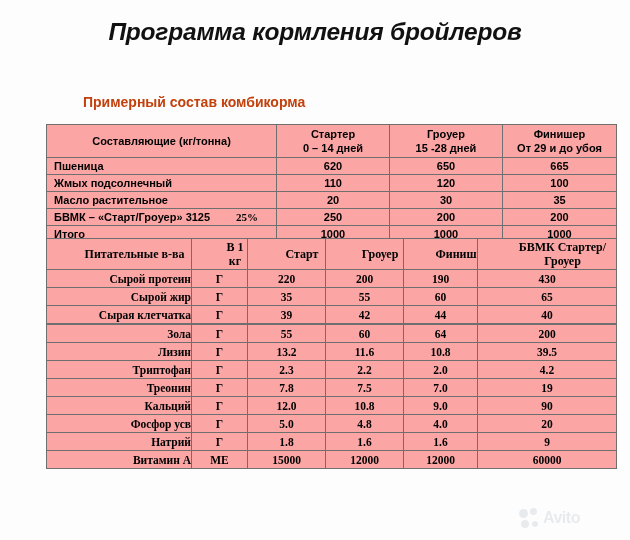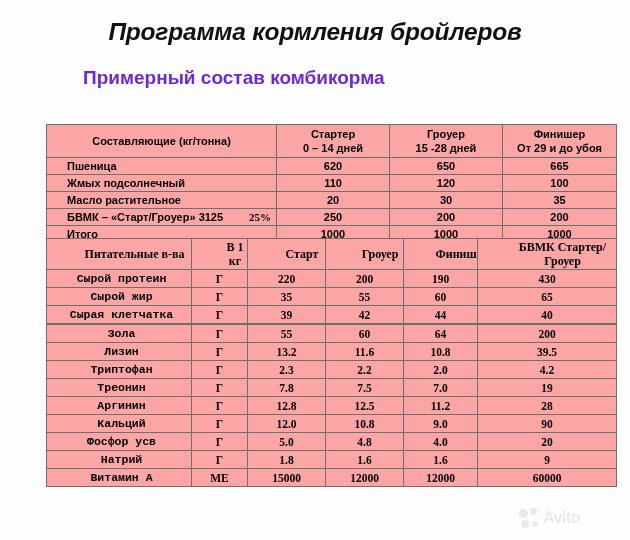--- a/index.html
+++ b/index.html
@@ -32,26 +32,26 @@
     font-family: "Liberation Sans", sans-serif;
     font-weight: bold;
     font-style: italic;
     font-size: 24.5px;
     letter-spacing: -0.2px;
     color: #111111;
     white-space: nowrap;
   }
   .doc-subtitle {
     position: absolute;
-    top: 67px;
+    top: 94px;
     left: 83px;
     font-family: "Liberation Sans", sans-serif;
     font-weight: bold;
-    font-size: 19px;
-    color: #6d28d9;
+    font-size: 14px;
+    color: #c2410c;
     white-space: nowrap;
   }
 
   
   table {
     border-collapse: collapse;
     table-layout: fixed;
     background: #fca5a5;
   }
   td, th {
@@ -75,21 +75,21 @@
     height: 16px;
     line-height: 15px;
   }
   .tbl-composition .hd {
     height: 32px;
   }
   .tbl-composition .hd .l1 { display: block; line-height: 14px; }
   .tbl-composition .hd .l2 { display: block; line-height: 14px; }
   .tbl-composition .rowlabel {
     text-align: left;
-    padding-left: 20px;
+    padding-left: 7px;
     white-space: nowrap;
   }
   .tbl-composition .pct {
     font-family: "Liberation Serif", serif;
     font-size: 11px;
     padding-left: 26px;
   }
 
   
   .tbl-nutrients {
@@ -105,24 +105,23 @@
     line-height: 16px;
   }
   .tbl-nutrients .hd {
     height: 30px;
     font-size: 12px;
     padding-left: 31px;
   }
   .tbl-nutrients .hd .l1 { display: block; line-height: 14px; }
   .tbl-nutrients .hd .l2 { display: block; line-height: 14px; }
   .tbl-nutrients .rowlabel {
-    text-align: center;
+    text-align: right;
     padding-left: 5px;
     white-space: nowrap;
-    font-family: Liberation Mono, monospace;
   }
   .tbl-nutrients tr.gap-above > td {
     border-top-width: 2px;
   }
 
   
   .watermark {
     position: absolute;
     left: 519px;
     top: 505px;
@@ -313,28 +312,20 @@
         </tr>
         <tr>
           <td class="rowlabel">Треонин</td>
           <td>Г</td>
           <td>7.8</td>
           <td>7.5</td>
           <td>7.0</td>
           <td>19</td>
         </tr>
         <tr>
-          <td class="rowlabel">Аргинин</td>
-          <td>Г</td>
-          <td>12.8</td>
-          <td>12.5</td>
-          <td>11.2</td>
-          <td>28</td>
-        </tr>
-        <tr>
           <td class="rowlabel">Кальций</td>
           <td>Г</td>
           <td>12.0</td>
           <td>10.8</td>
           <td>9.0</td>
           <td>90</td>
         </tr>
         <tr>
           <td class="rowlabel">Фосфор усв</td>
           <td>Г</td>

